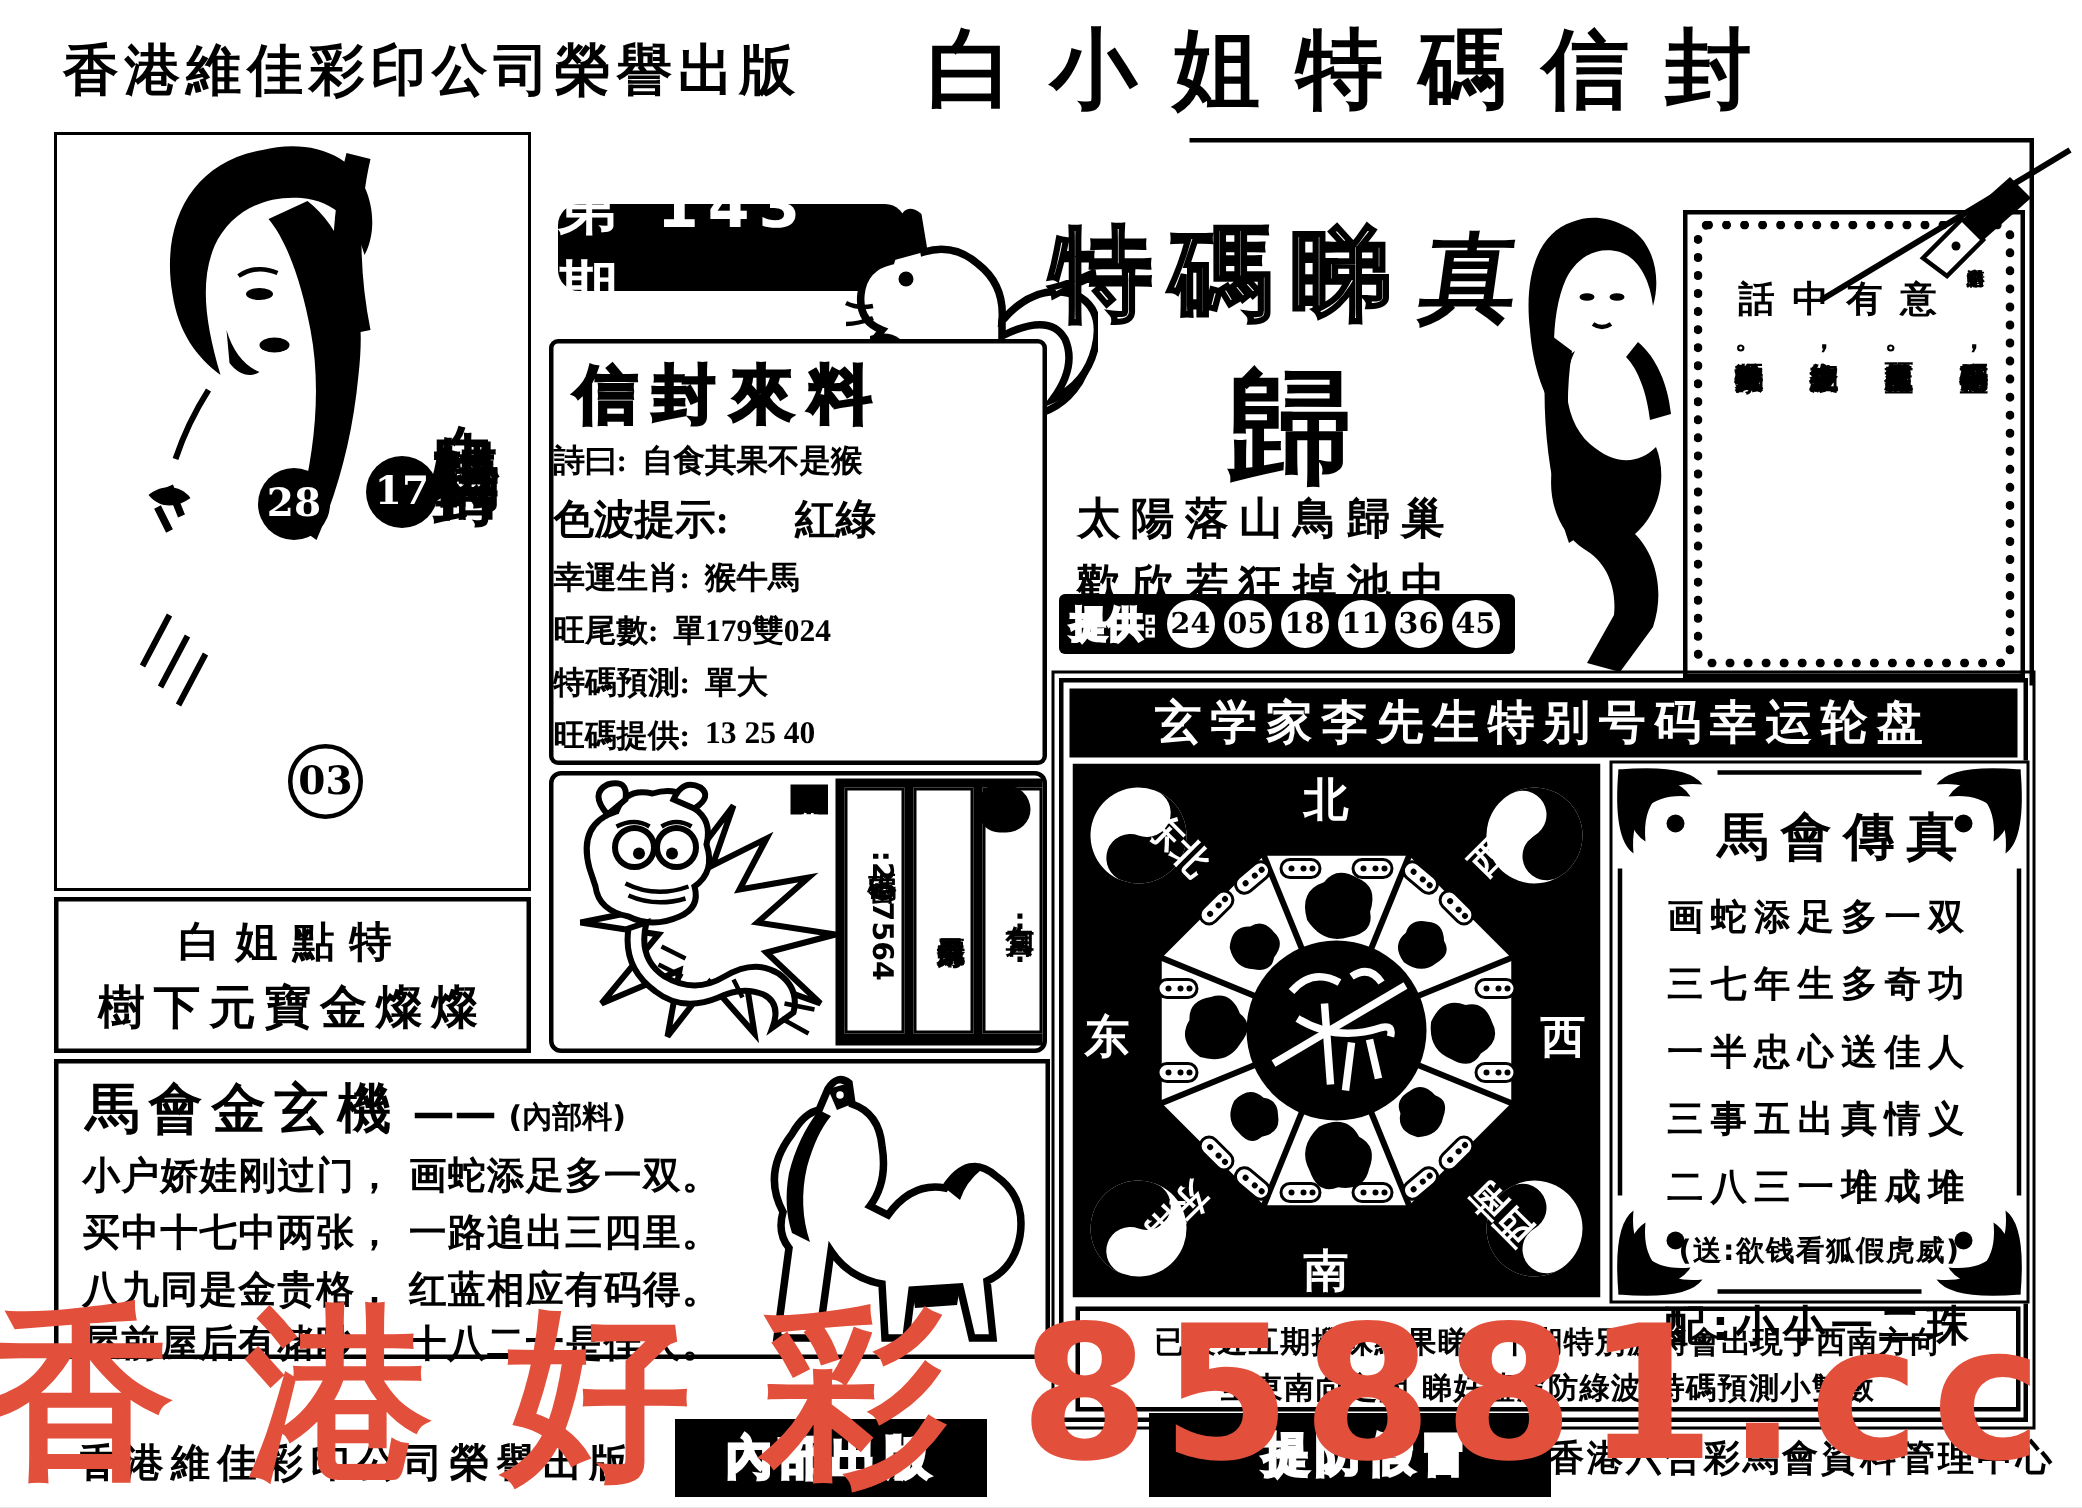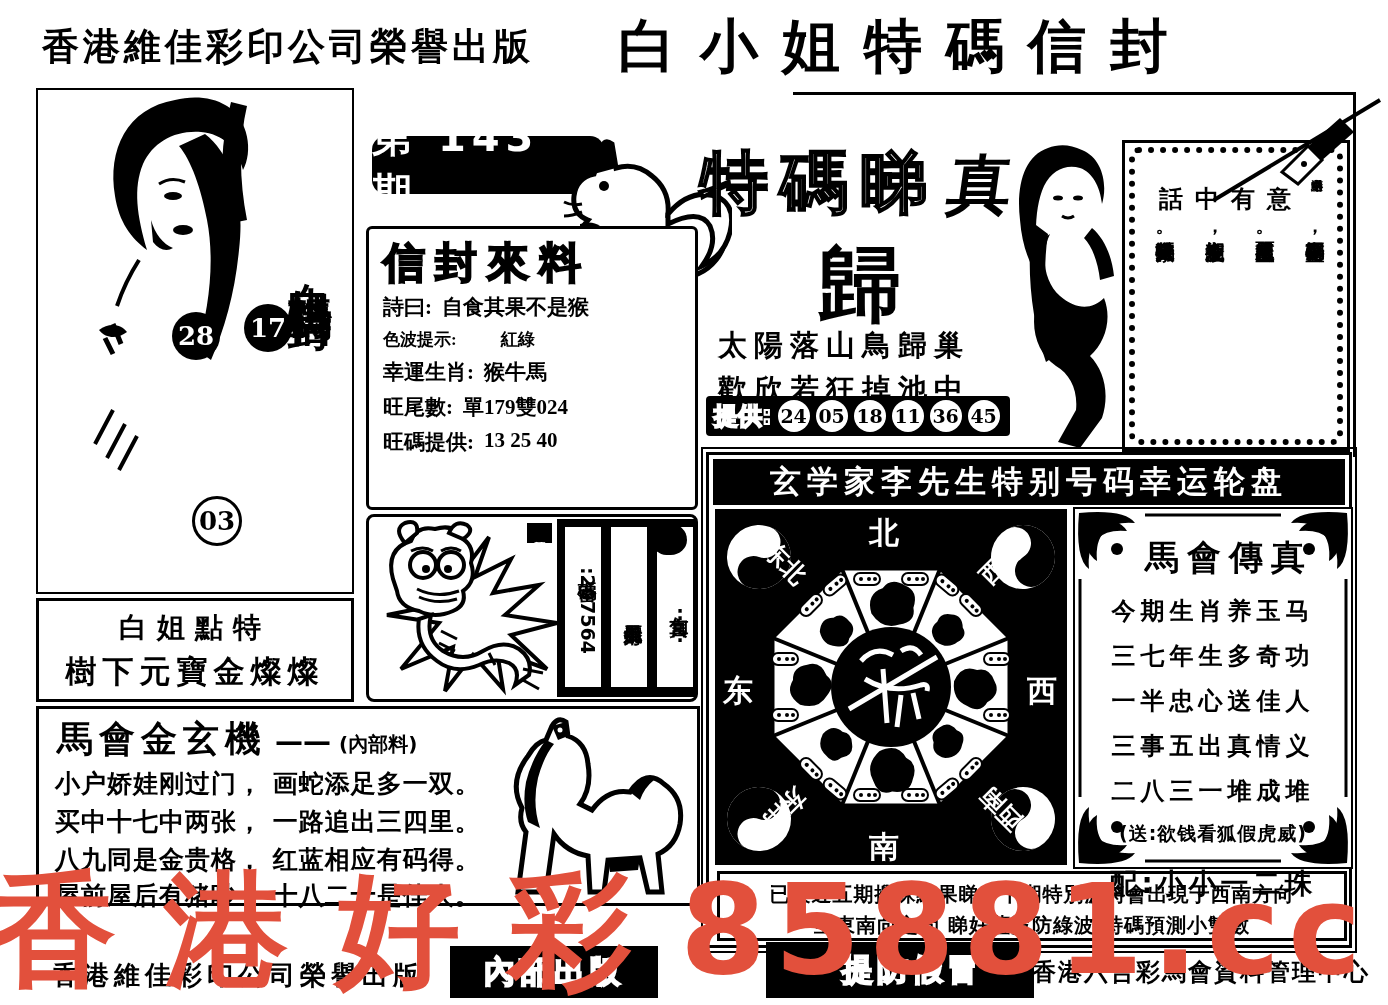--- a/index.html
+++ b/index.html
@@ -87,36 +87,40 @@
     <path fill="#fff" stroke="#000" stroke-width="5" d="M66,150 Q40,150 30,128 Q22,108 36,92 Q20,86 22,68 Q24,50 42,46 L50,20 Q52,10 60,16 L64,40 Q84,34 100,48 Q118,62 116,86 Q150,70 166,92 Q180,112 164,132 Q148,152 118,150 Z"></path>
     <path fill="#000" d="M42,46 L50,20 Q52,10 60,16 L64,40 Z"></path>
     <circle cx="52" cy="58" r="5" fill="#000"></circle>
     <path d="M30,76 Q20,78 12,74 M30,84 Q20,88 12,88" stroke="#000" stroke-width="3" fill="none"></path>
     <path fill="#000" d="M28,96 Q40,92 48,98 Q40,106 28,104 Z"></path>
     <path fill="#fff" stroke="#000" stroke-width="5" d="M116,86 Q140,58 168,70 Q184,80 178,104 Q172,128 150,138 Q166,116 158,98 Q148,80 116,96 Z"></path>
   </svg>
 
   <div class="box" style="left:366px;top:226px;width:332px;height:284px;border-radius:6px;font-family:Liberation Serif, serif;">
     <div class="bold outline-w" style="font-size:42px;letter-spacing:10px;margin:6px 0 2px 14px;">信封來料</div>
-    <div style="margin-left:14px;display:flex;flex-direction:column;gap:7px;">
+    <div style="display:flex;flex-direction:column;gap:7px;">
       <div class="row-line" style="font-size:21px;">
         <span>詩曰:</span>
         <span>自食其果不是猴</span>
       </div>
-      <div class="row-line" style="font-size:17px;gap:44px;">
+      <div class="row-line" style="font-size:27px;gap:44px;">
         <span>色波提示:</span>
         <span>紅綠</span>
       </div>
       <div class="row-line" style="font-size:21px;">
         <span>幸運生肖:</span>
         <span>猴牛馬</span>
       </div>
       <div class="row-line" style="font-size:21px;">
         <span>旺尾數:</span>
         <span>單179雙024</span>
+      </div>
+      <div class="row-line" style="font-size:21px;">
+        <span>特碼預測:</span>
+        <span>單大</span>
       </div>
       <div class="row-line" style="font-size:21px;">
         <span>旺碼提供:</span>
         <span>13 25 40</span>
       </div>
     </div>
   </div>
 
   <div class="box" style="left:366px;top:514px;width:332px;height:188px;border-radius:8px;">
     <svg style="position:absolute;left:2px;top:2px;" width="200" height="178" viewBox="0 0 200 178">
@@ -291,21 +295,21 @@
           <path d="M272,354 Q276,308 262,298 Q264,318 254,328 Q244,338 224,336 Q232,350 272,354 Z"></path>
           <circle cx="234" cy="318" r="6"></circle>
           <line x1="70" y1="6" x2="206" y2="6" stroke="#000" stroke-width="3"></line>
           <line x1="70" y1="352" x2="206" y2="352" stroke="#000" stroke-width="3"></line>
           <line x1="5" y1="70" x2="5" y2="288" stroke="#000" stroke-width="3"></line>
           <line x1="271" y1="70" x2="271" y2="288" stroke="#000" stroke-width="3"></line>
         </g>
       </svg>
       <div style="position:relative;text-align:center;">
         <div class="bold" style="font-size:34px;letter-spacing:8px;margin-top:26px;padding-left:32px;">馬會傳真</div>
-        <div class="bold" style="font-size:24px;letter-spacing:5px;margin-top:14px;">今期生肖养玉马</div>
+        <div class="bold" style="font-size:24px;letter-spacing:5px;margin-top:14px;">画蛇添足多一双</div>
         <div class="bold" style="font-size:24px;letter-spacing:5px;margin-top:13px;">三七年生多奇功</div>
         <div class="bold" style="font-size:24px;letter-spacing:5px;margin-top:13px;">一半忠心送佳人</div>
         <div class="bold" style="font-size:24px;letter-spacing:5px;margin-top:13px;">三事五出真情义</div>
         <div class="bold" style="font-size:24px;letter-spacing:5px;margin-top:13px;">二八三一堆成堆</div>
         <div class="bold" style="font-size:19px;letter-spacing:1px;margin-top:14px;">(送:欲钱看狐假虎威)</div>
         <div class="bold" style="font-size:28px;letter-spacing:4px;margin-top:18px;">配:小小一二珠</div>
       </div>
     </div>
 
     <div class="abs" style="left:8px;top:416px;width:630px;height:70px;border:3px solid #000;text-align:center;box-sizing:border-box;">

